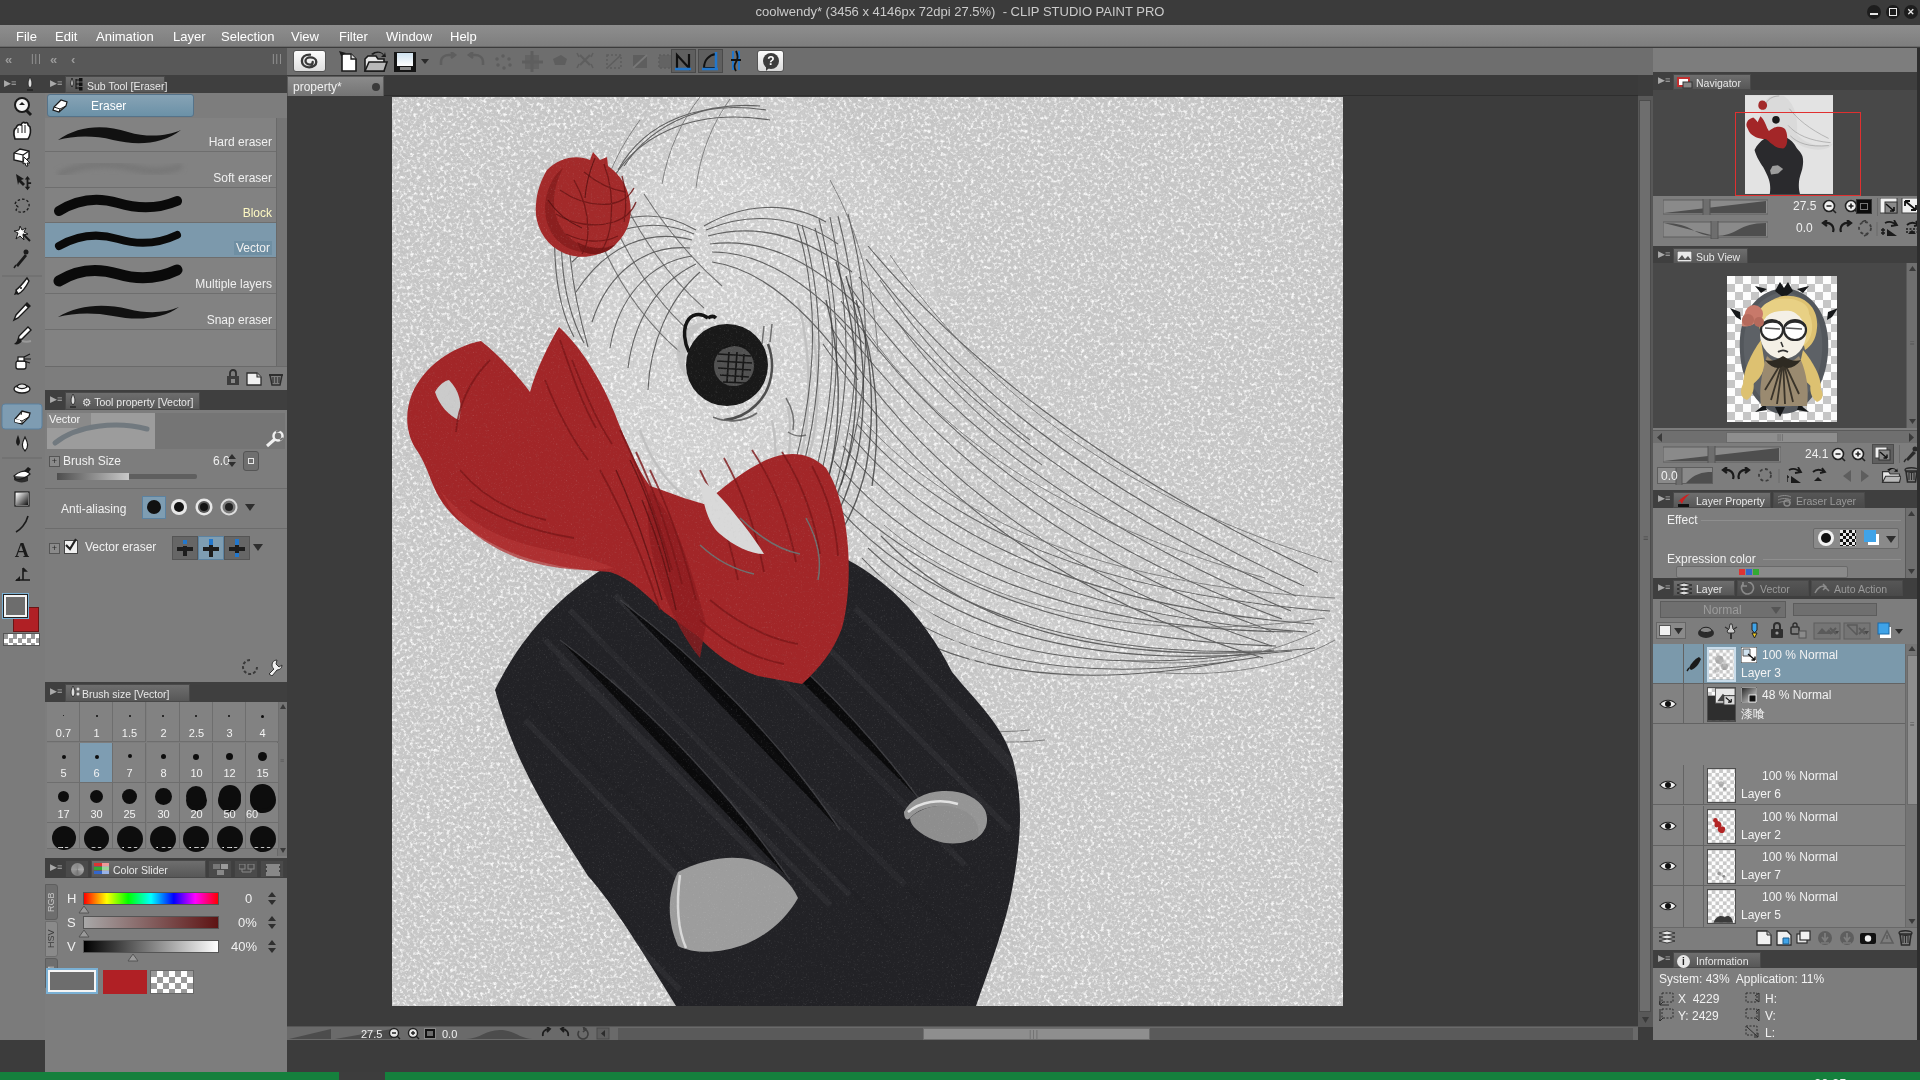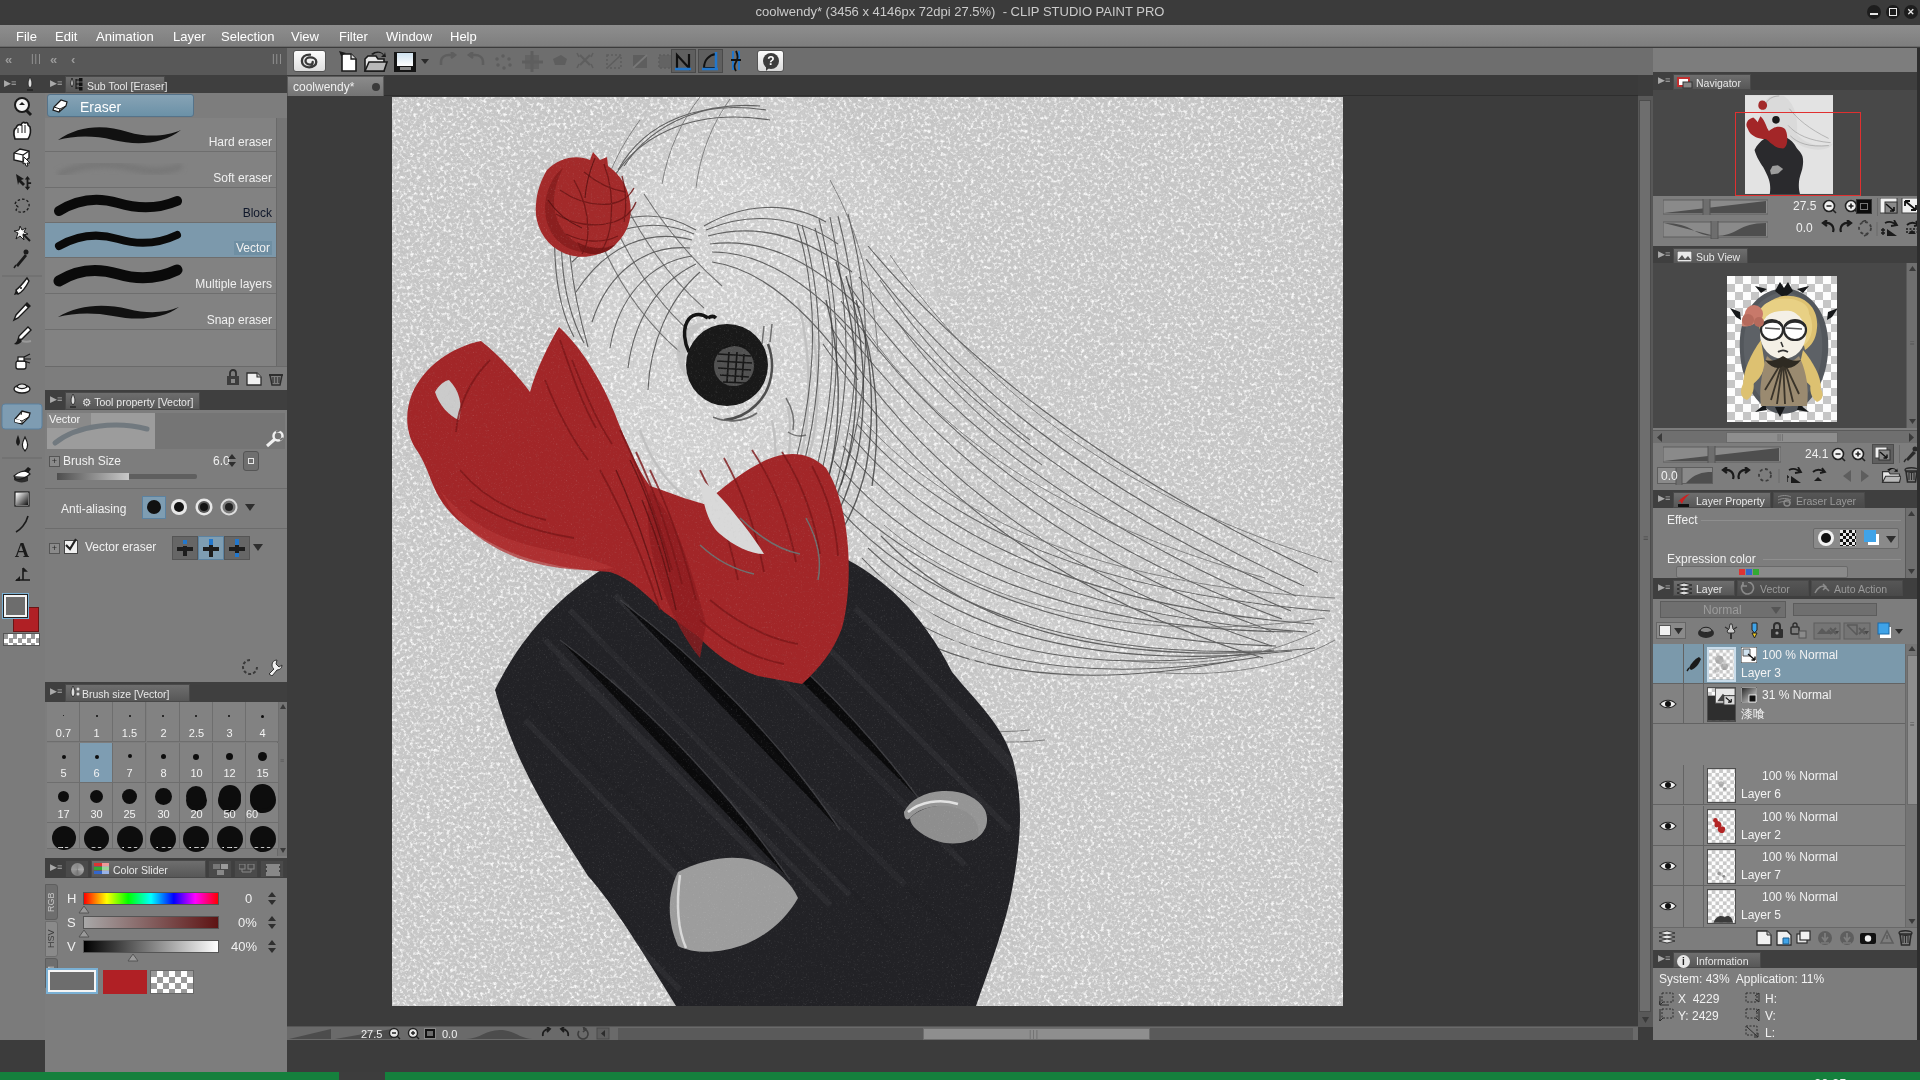--- a/index.html
+++ b/index.html
@@ -256,21 +256,21 @@
           </svg>
     <span style="position:absolute;left:21px;top:3px;font-size:10.5px;color:#e8e8e8;white-space:nowrap">Sub Tool [Eraser]</span>
   </div>
 </div>
 <div class="abs" style="left:0;top:18px;width:242px;height:25px;background:#7d7d7d">
   <div class="abs" style="left:2px;top:1px;width:147px;height:23px;background:linear-gradient(#87a3b5,#6b91a7);border:1px solid #55738a;border-radius:3px">
     <svg width="17" height="16" viewBox="0 0 17 16" style="position:absolute;left:4px;top:3px">
             <path d="M 2,9 L 9,2 L 15,4 L 14,8 L 7,14 L 1,12 Z" fill="#fff" stroke="#1a1a1a" stroke-width="1.2"></path>
             <path d="M 2,9 L 8,11 M 8,11 L 14,8 M 8,11 L 7,14" fill="none" stroke="#1a1a1a" stroke-width="1"></path>
           </svg>
-    <span style="position:absolute;left:32px;top:4px;font-size:14px;color:#fff">Eraser</span>
+    <span style="position:absolute;left:43px;top:4px;font-size:12px;color:#fff">Eraser</span>
   </div>
 </div>
 <div class="abs" style="left:0;top:43px;width:242px;height:248px;background:#828282">
   <div class="abs" style="left:231px;top:0;width:11px;height:248px;background:#757575;border-left:1px solid #696969"></div>
 </div>
 
 <div class="abs" style="left:0;top:42px;width:231px;height:35px;background:transparent;border-bottom:1px solid #6e6e6e">
     <svg width="135" height="32" viewBox="0 0 135 32" style="position:absolute;left:8px;top:1px">
           <defs>
             <filter id="blur1">
@@ -294,21 +294,21 @@
     </div>
       <div class="abs" style="left:0;top:113px;width:231px;height:35px;background:transparent;border-bottom:1px solid #6e6e6e">
     <svg width="135" height="32" viewBox="0 0 135 32" style="position:absolute;left:8px;top:1px">
           <defs>
             <filter id="blur1">
               <feGaussianBlur stdDeviation="2.5"></feGaussianBlur>
             </filter>
           </defs>
           <path d="M 6,22 C 25,10 45,8 65,14 C 85,20 105,20 124,12" fill="none" stroke="#0a0a0a" stroke-width="10" stroke-linecap="round"></path>
         </svg>
-    <span style="position:absolute;right:4px;bottom:2px;font-size:12px;color:#0f172a;">Block</span>
+    <span style="position:absolute;right:4px;bottom:2px;font-size:12px;color:#fef9c3;">Block</span>
     </div>
       <div class="abs" style="left:0;top:148px;width:231px;height:35px;background:#7c99ac;border-bottom:1px solid #6e6e6e">
     <svg width="135" height="32" viewBox="0 0 135 32" style="position:absolute;left:8px;top:1px">
           <defs>
             <filter id="blur1">
               <feGaussianBlur stdDeviation="2.5"></feGaussianBlur>
             </filter>
           </defs>
           <path d="M 6,22 C 25,11 45,9 65,15 C 85,21 105,20 124,11" fill="none" stroke="#0a0a0a" stroke-width="8" stroke-linecap="round"></path>
         </svg>
@@ -640,21 +640,21 @@
       <div class="abs" style="left:168px;top:770px;width:33px;text-align:center;font-size:11px;color:#f2f2f2;clip-path:inset(0 0 9px 0)">170</div>
       <div class="abs" style="left:205.2px;top:708.5px;width:25px;height:25px;border-radius:50%;background:#0d0d0d"></div>
       <div class="abs" style="left:201px;top:733px;width:33px;font-size:11px;color:#f2f2f2">60</div>
       <div class="abs" style="left:204.7px;top:750.5px;width:26px;height:26px;border-radius:50%;background:#0d0d0d"></div>
       <div class="abs" style="left:201px;top:770px;width:33px;text-align:center;font-size:11px;color:#f2f2f2;clip-path:inset(0 0 9px 0)">200</div>
     </div>
 <div class="abs" id="canvasarea" style="left:287px;top:75px;width:1351px;height:965px;background:#3c3c3c">
 
   <div class="abs" style="left:0;top:0;width:1351px;height:21px;background:#3a3a3a;border-bottom:1px solid #2e2e2e">
     <div class="abs" style="left:0;top:1px;width:97px;height:20px;background:linear-gradient(#8b8b8b,#747474);border:1px solid #5a5a5a;border-bottom:none">
-      <span style="position:absolute;left:5px;top:3px;font-size:12px;color:#f0f0f0">coolwendy*</span>
+      <span style="position:absolute;left:5px;top:3px;font-size:12px;color:#f0f0f0">property*</span>
       <span style="position:absolute;left:84px;top:6px;width:8px;height:8px;border-radius:50%;background:#3a3a3a"></span>
     </div>
   </div>
 
   <svg class="abs" style="left:105px;top:22px" width="951" height="909" viewBox="392 97 951 909">
     <defs>
       <filter id="noise1" x="0" y="0" width="100%" height="100%">
         <feTurbulence type="fractalNoise" baseFrequency="0.3" numOctaves="3" seed="7" stitchTiles="stitch" result="t"></feTurbulence>
         <feColorMatrix in="t" type="matrix" values="0 0 0 0 1  0 0 0 0 1  0 0 0 0 1  3.2 0 0 0 -1.55"></feColorMatrix>
       </filter>
@@ -1351,21 +1351,21 @@
           <path d="M 19,10 L 25,15 M 25,15 L 25,11.5 M 25,15 L 21.5,15" stroke="#111" stroke-width="1.2" fill="none"></path>
         </svg>
         <svg width="16" height="16" viewBox="0 0 16 16" style="position:absolute;left:88px;top:3px">
           <g>
             <rect x="0" y="0" width="16" height="16" fill="#fff" stroke="#333"></rect>
             <rect x="1" y="1" width="14" height="14" fill="url(#bgrad)"></rect>
             <rect x="8" y="8" width="7" height="7" fill="#111"></rect>
             <rect x="8" y="8" width="7" height="7" fill="none" stroke="#fff" stroke-width="0.8"></rect>
           </g>
         </svg>
-        <span style="position:absolute;left:109px;top:4px;font-size:12px;color:#f2f2f2;white-space:nowrap">31 % Normal</span>
+        <span style="position:absolute;left:109px;top:4px;font-size:12px;color:#f2f2f2;white-space:nowrap">48 % Normal</span>
         <span style="position:absolute;left:88px;top:22px;font-size:12px;color:#f2f2f2;white-space:nowrap">漆喰</span>
       </div>
       <div class="abs" style="left:0;top:717px;width:252px;height:40px;background:#828282;border-bottom:1px solid #636363">
         <div class="abs" style="left:30px;top:0;width:1px;height:100%;background:#636363"></div>
         <div class="abs" style="left:50px;top:0;width:1px;height:100%;background:#636363"></div>
         <svg width="18" height="12" viewBox="0 0 18 12" style="position:absolute;left:6px;top:14px">
           <path d="M 1,6 C 5,1 13,1 17,6 C 13,11 5,11 1,6 Z" fill="#f0f0f0" stroke="#222" stroke-width="1.2"></path>
           <circle cx="9" cy="6" r="3" fill="#111"></circle>
         </svg>
         <svg width="29" height="35" viewBox="0 0 29 35" style="position:absolute;left:54px;top:3px;border:1px solid #4e4e4e">

